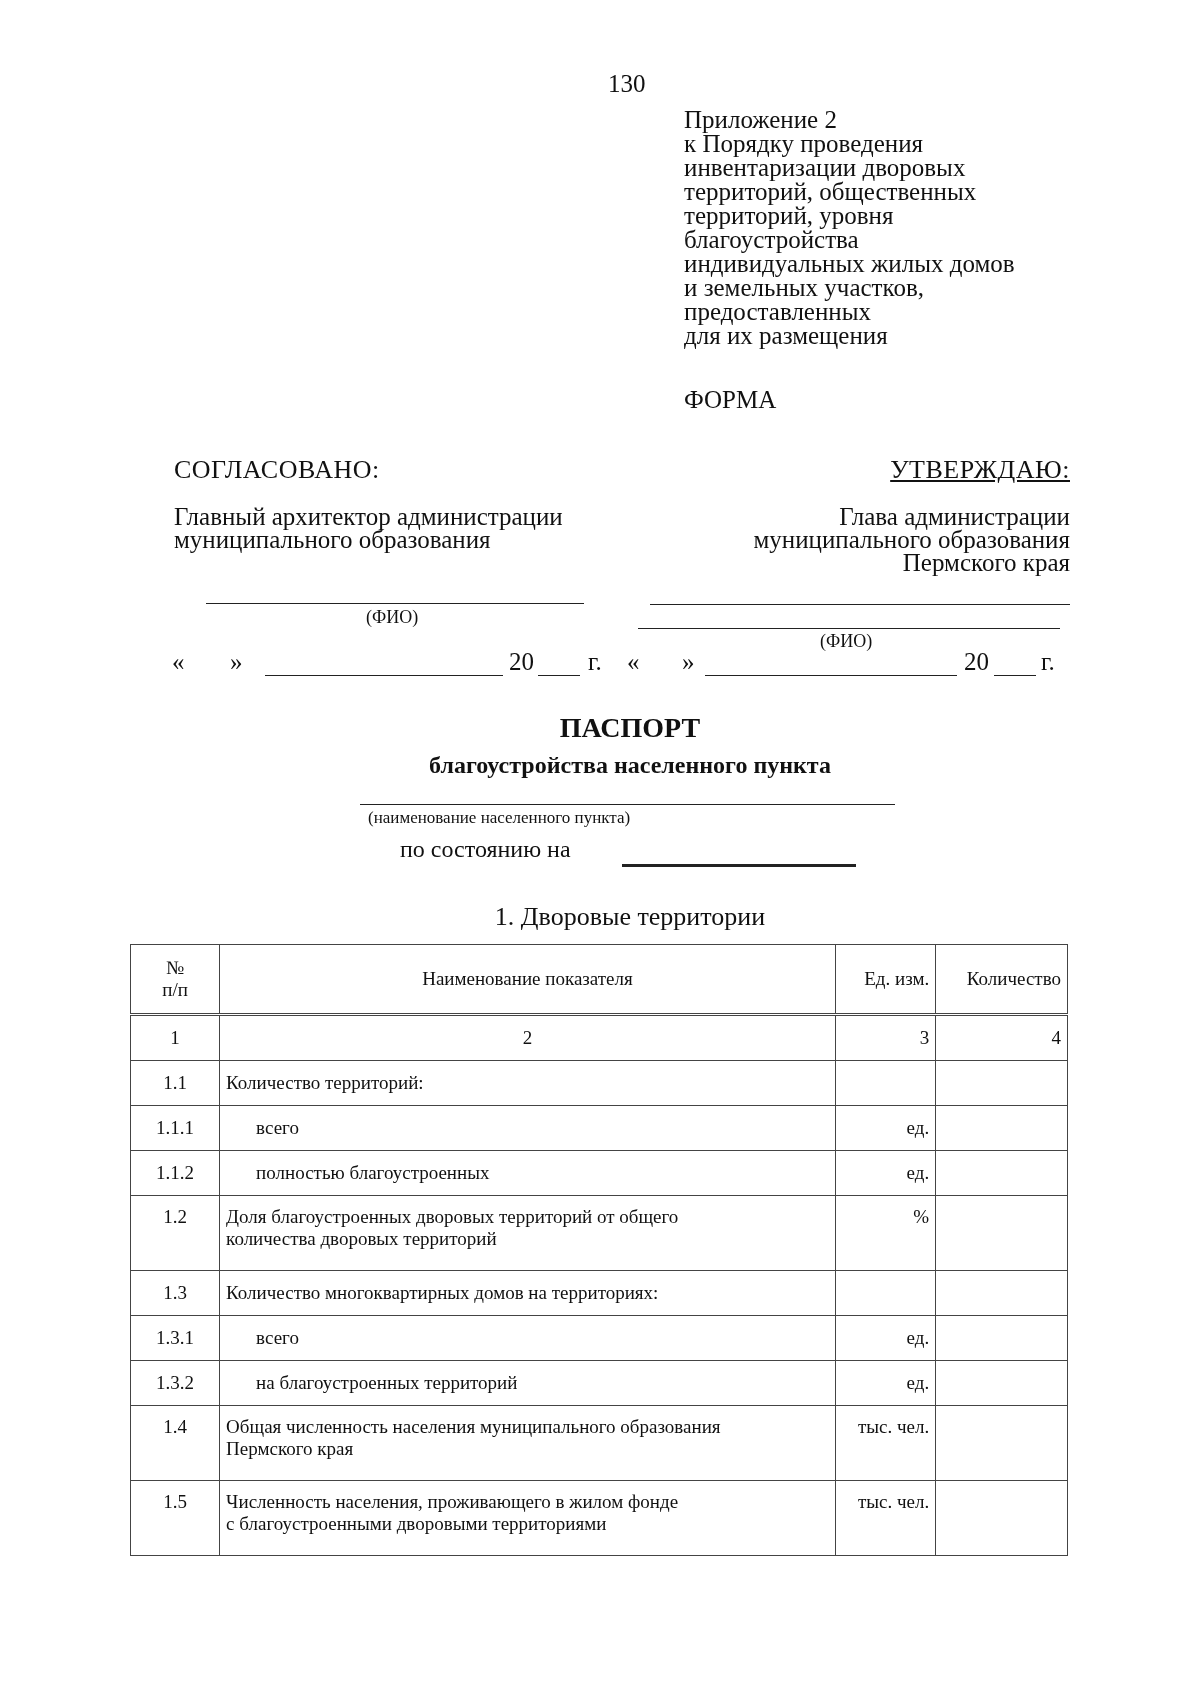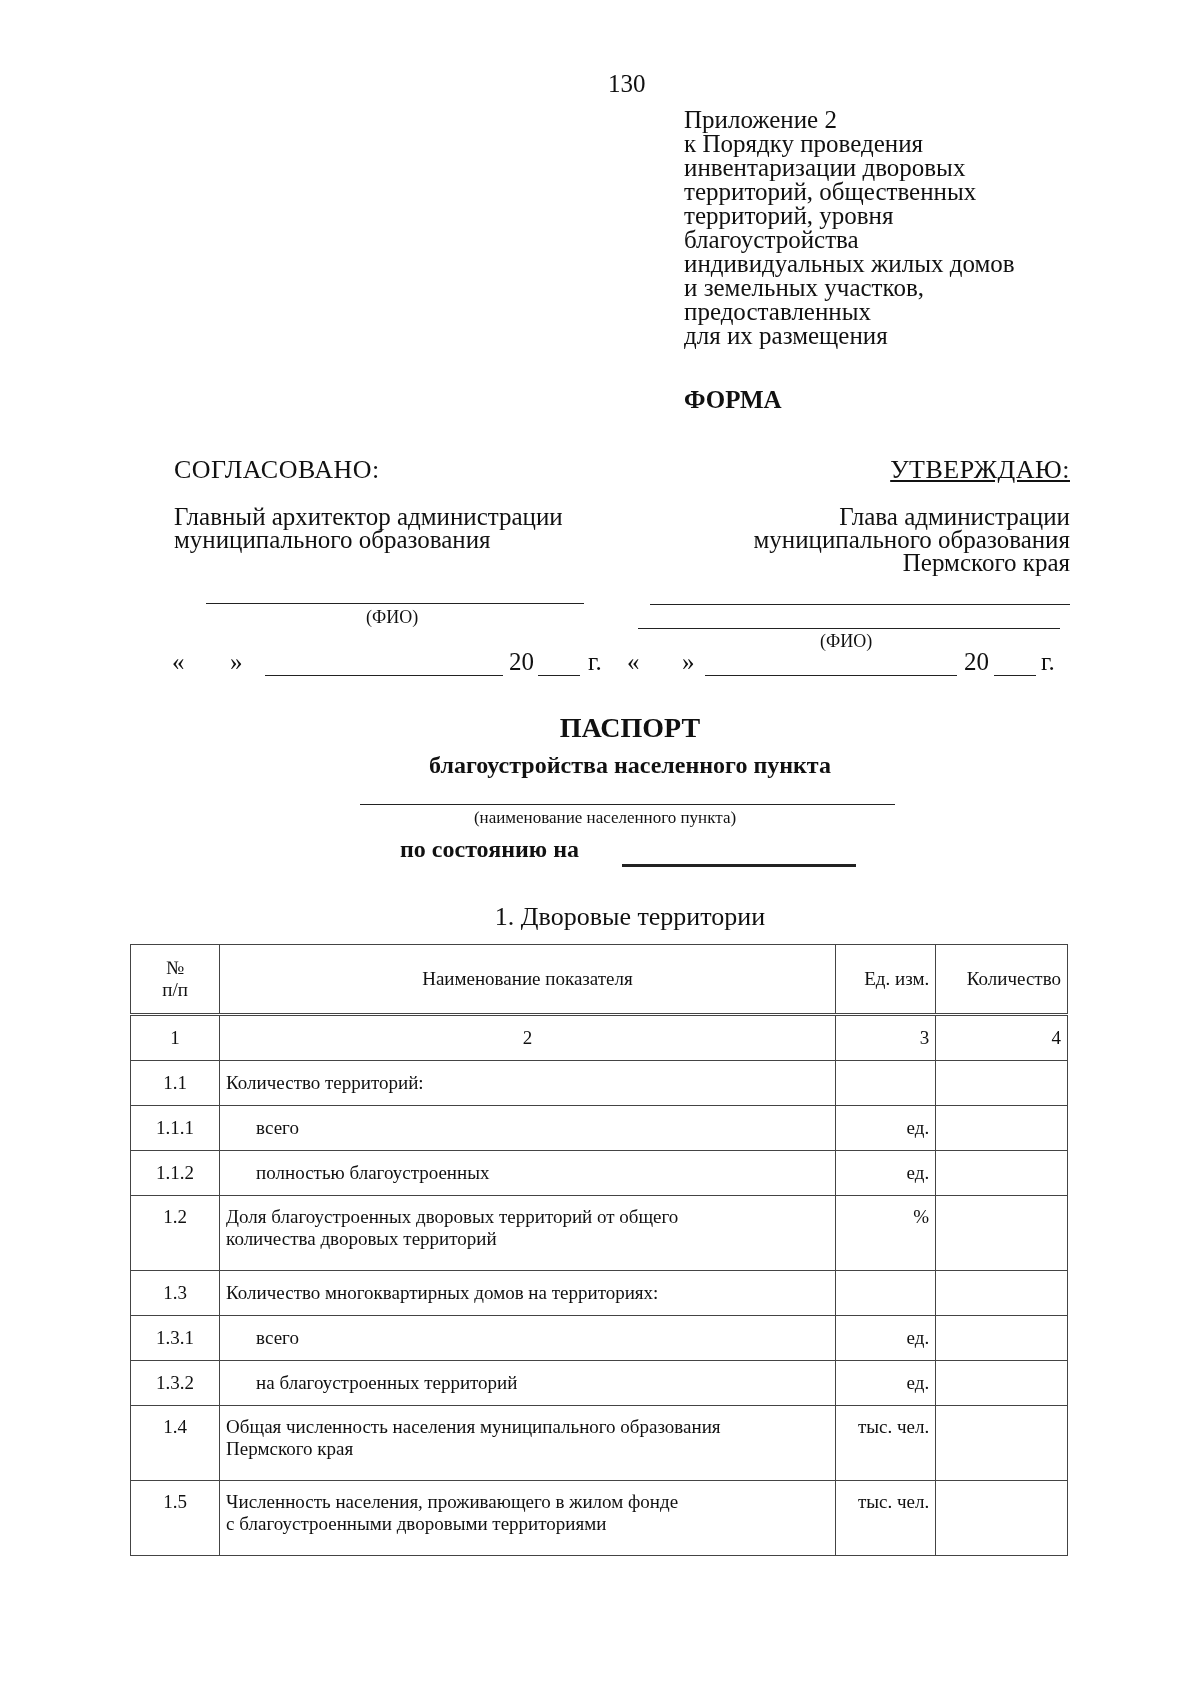--- a/index.html
+++ b/index.html
@@ -2,32 +2,32 @@
 <html><head>
 <meta charset="utf-8">
 <style>
   html, body { margin: 0; padding: 0; background: #ffffff; }
   body { width: 1200px; height: 1689px; position: relative; overflow: hidden;
          font-family: "Liberation Serif", "DejaVu Serif", serif; color: #111; }
   .abs { position: absolute; }
   .page-number { left: 608px; top: 70px; font-size: 25px; }
   .appendix { left: 684px; top: 108px; font-size: 25px; line-height: 24px; }
   .appendix div { white-space: nowrap; }
-  .forma { left: 684px; top: 386px; font-size: 25px; font-weight: bold; }
+  .forma { left: 684px; top: 386px; font-size: 25px; }
   .approval-left-head { left: 174px; top: 455px; font-size: 26px; letter-spacing: 0.5px; }
   .approval-right-head { right: 130px; top: 455px; font-size: 26px; letter-spacing: 0.5px; text-decoration: underline; }
   .approval-left-body { left: 174px; top: 505px; font-size: 25px; line-height: 23px; }
   .approval-right-body { right: 130px; top: 505px; font-size: 25px; line-height: 23px; text-align: right; margin-left: 32px; }
   .line { position: absolute; border-top: 1.5px solid #222; height: 0; }
   .small { font-size: 18px; }
   .date-text { font-size: 25px; position: absolute; }
   .title-main { left: 0; width: 1260px; top: 712px; text-align: center; font-size: 28px; font-weight: bold; }
   .title-sub { left: 0; width: 1260px; top: 752px; text-align: center; font-size: 24px; font-weight: bold; }
-  .settlement-caption { left: 335px; width: 540px; top: 808px; text-align: center; font-size: 17px; }
-  .state-label { left: 400px; top: 836px; font-size: 24px; font-weight: bold; }
+  .settlement-caption { left: 368px; width: 540px; top: 808px; text-align: left; font-size: 17px; }
+  .state-label { left: 400px; top: 836px; font-size: 24px; font-weight: normal; }
   .section-title { left: 0; width: 1260px; top: 902px; text-align: center; font-size: 26px; }
   table.passport { position: absolute; left: 130px; top: 944px; width: 938px; border-collapse: collapse;
                    font-size: 19px; }
   table.passport td { border: 1.5px solid #444; padding: 0 6px; vertical-align: middle; }
   td.c-num { width: 78px; text-align: center; }
   td.c-name { width: 594px; }
   td.c-unit { width: 90px; text-align: right; }
   td.c-qty { width: 120px; text-align: right; }
   tr.head td { height: 68px; }
   tr.colnum td { height: 44px; border-top: 3px double #444; }

